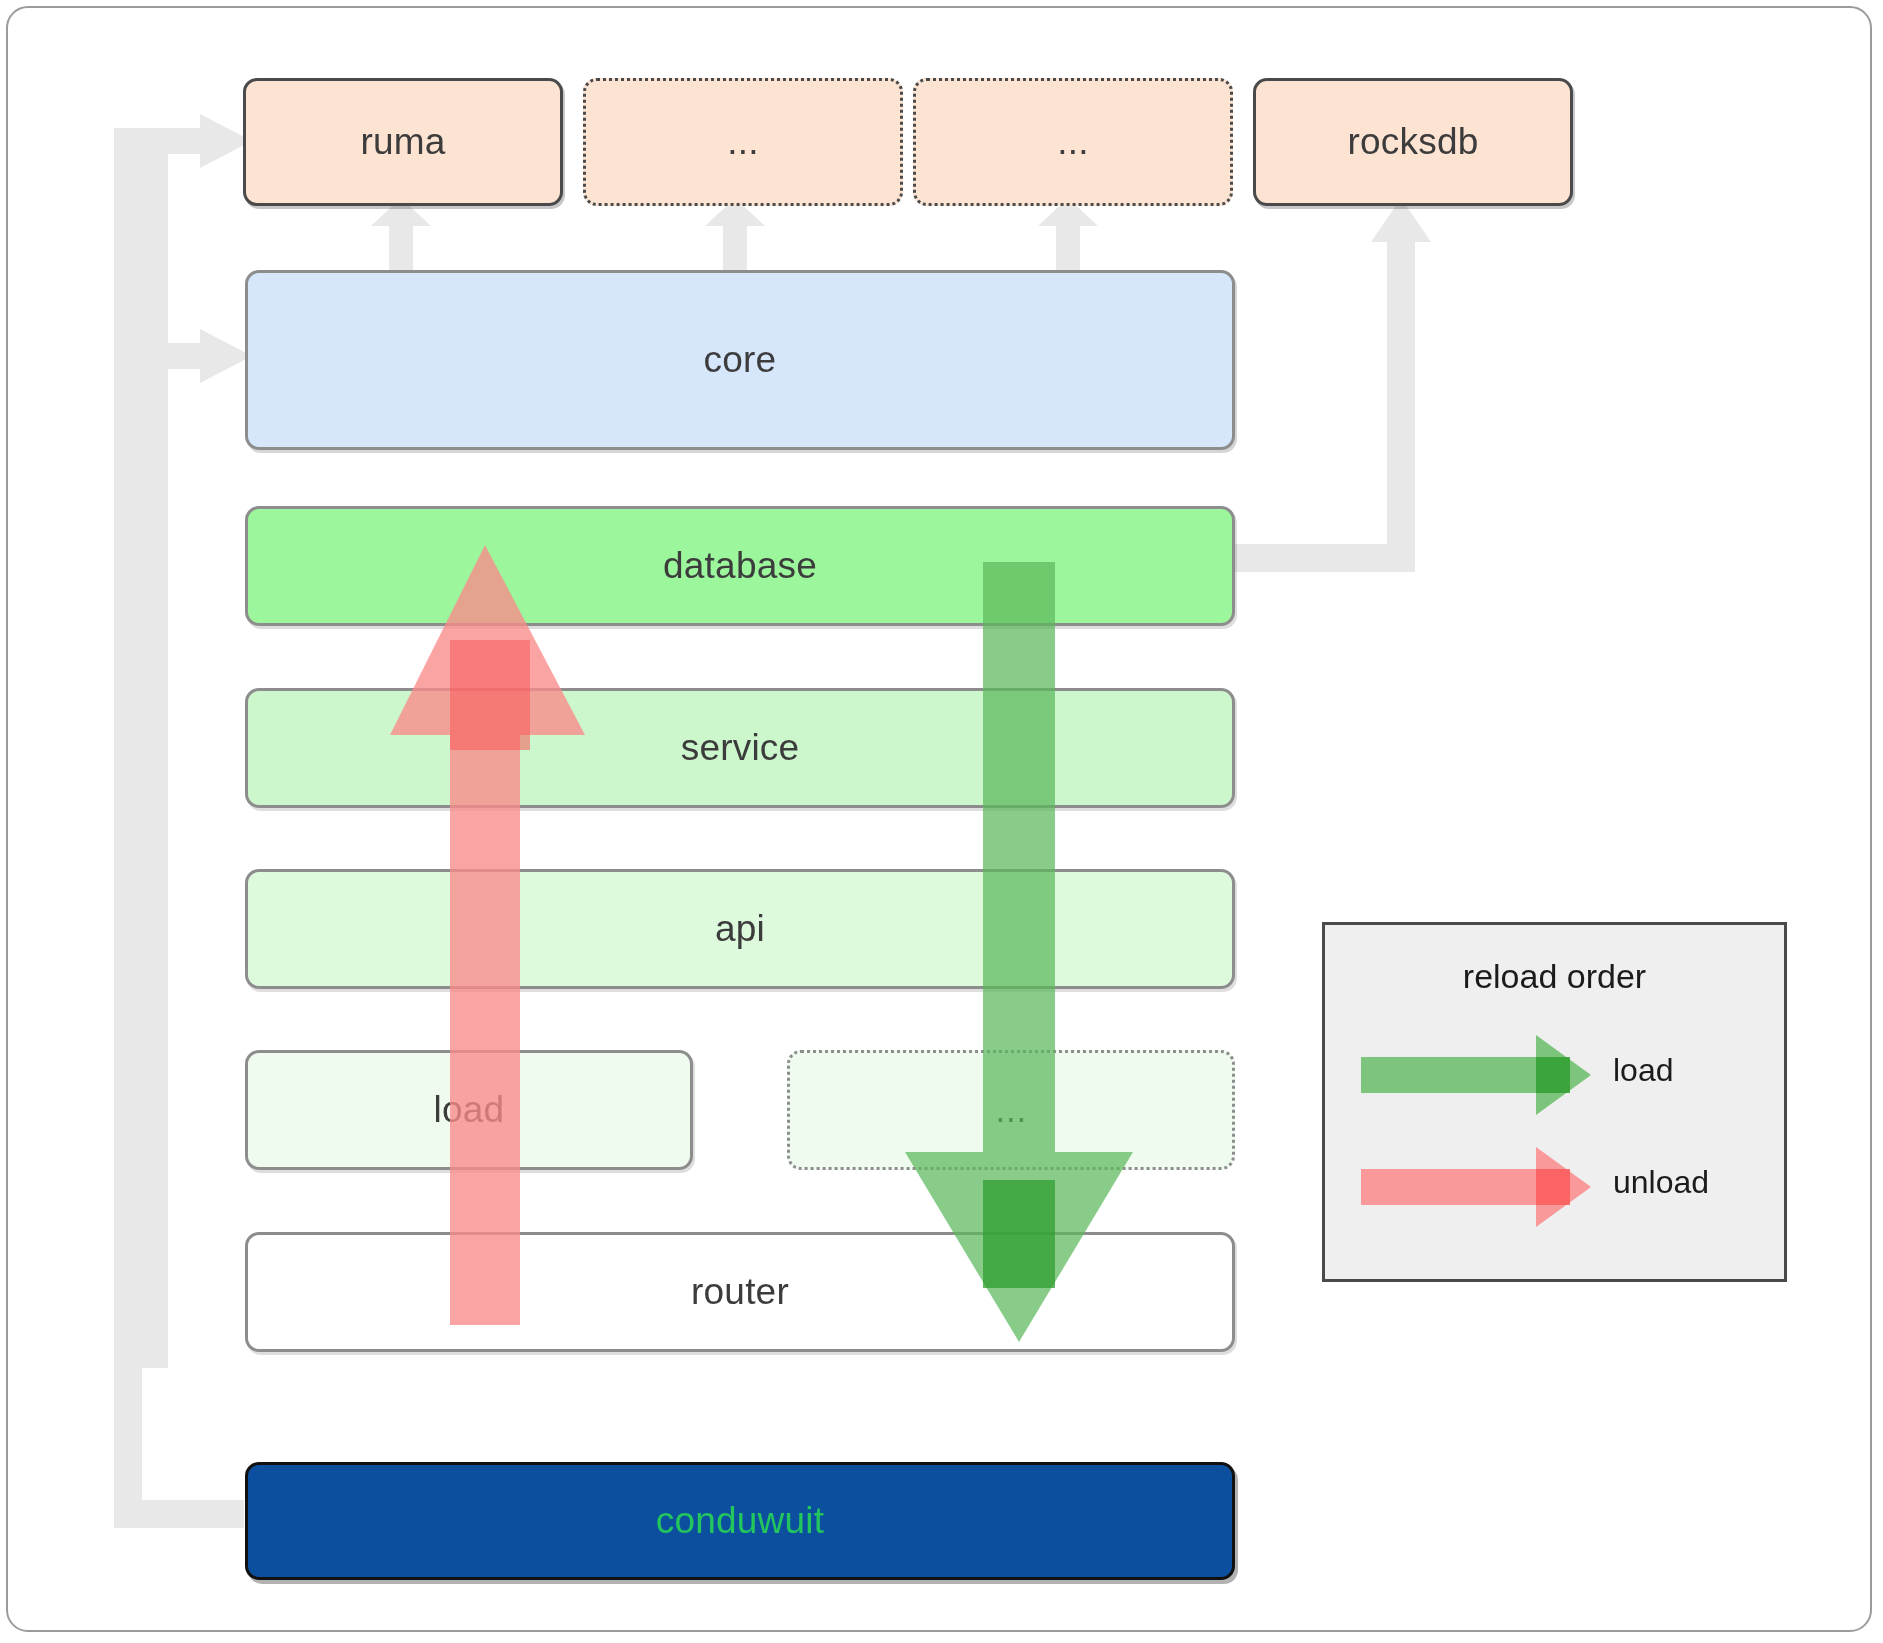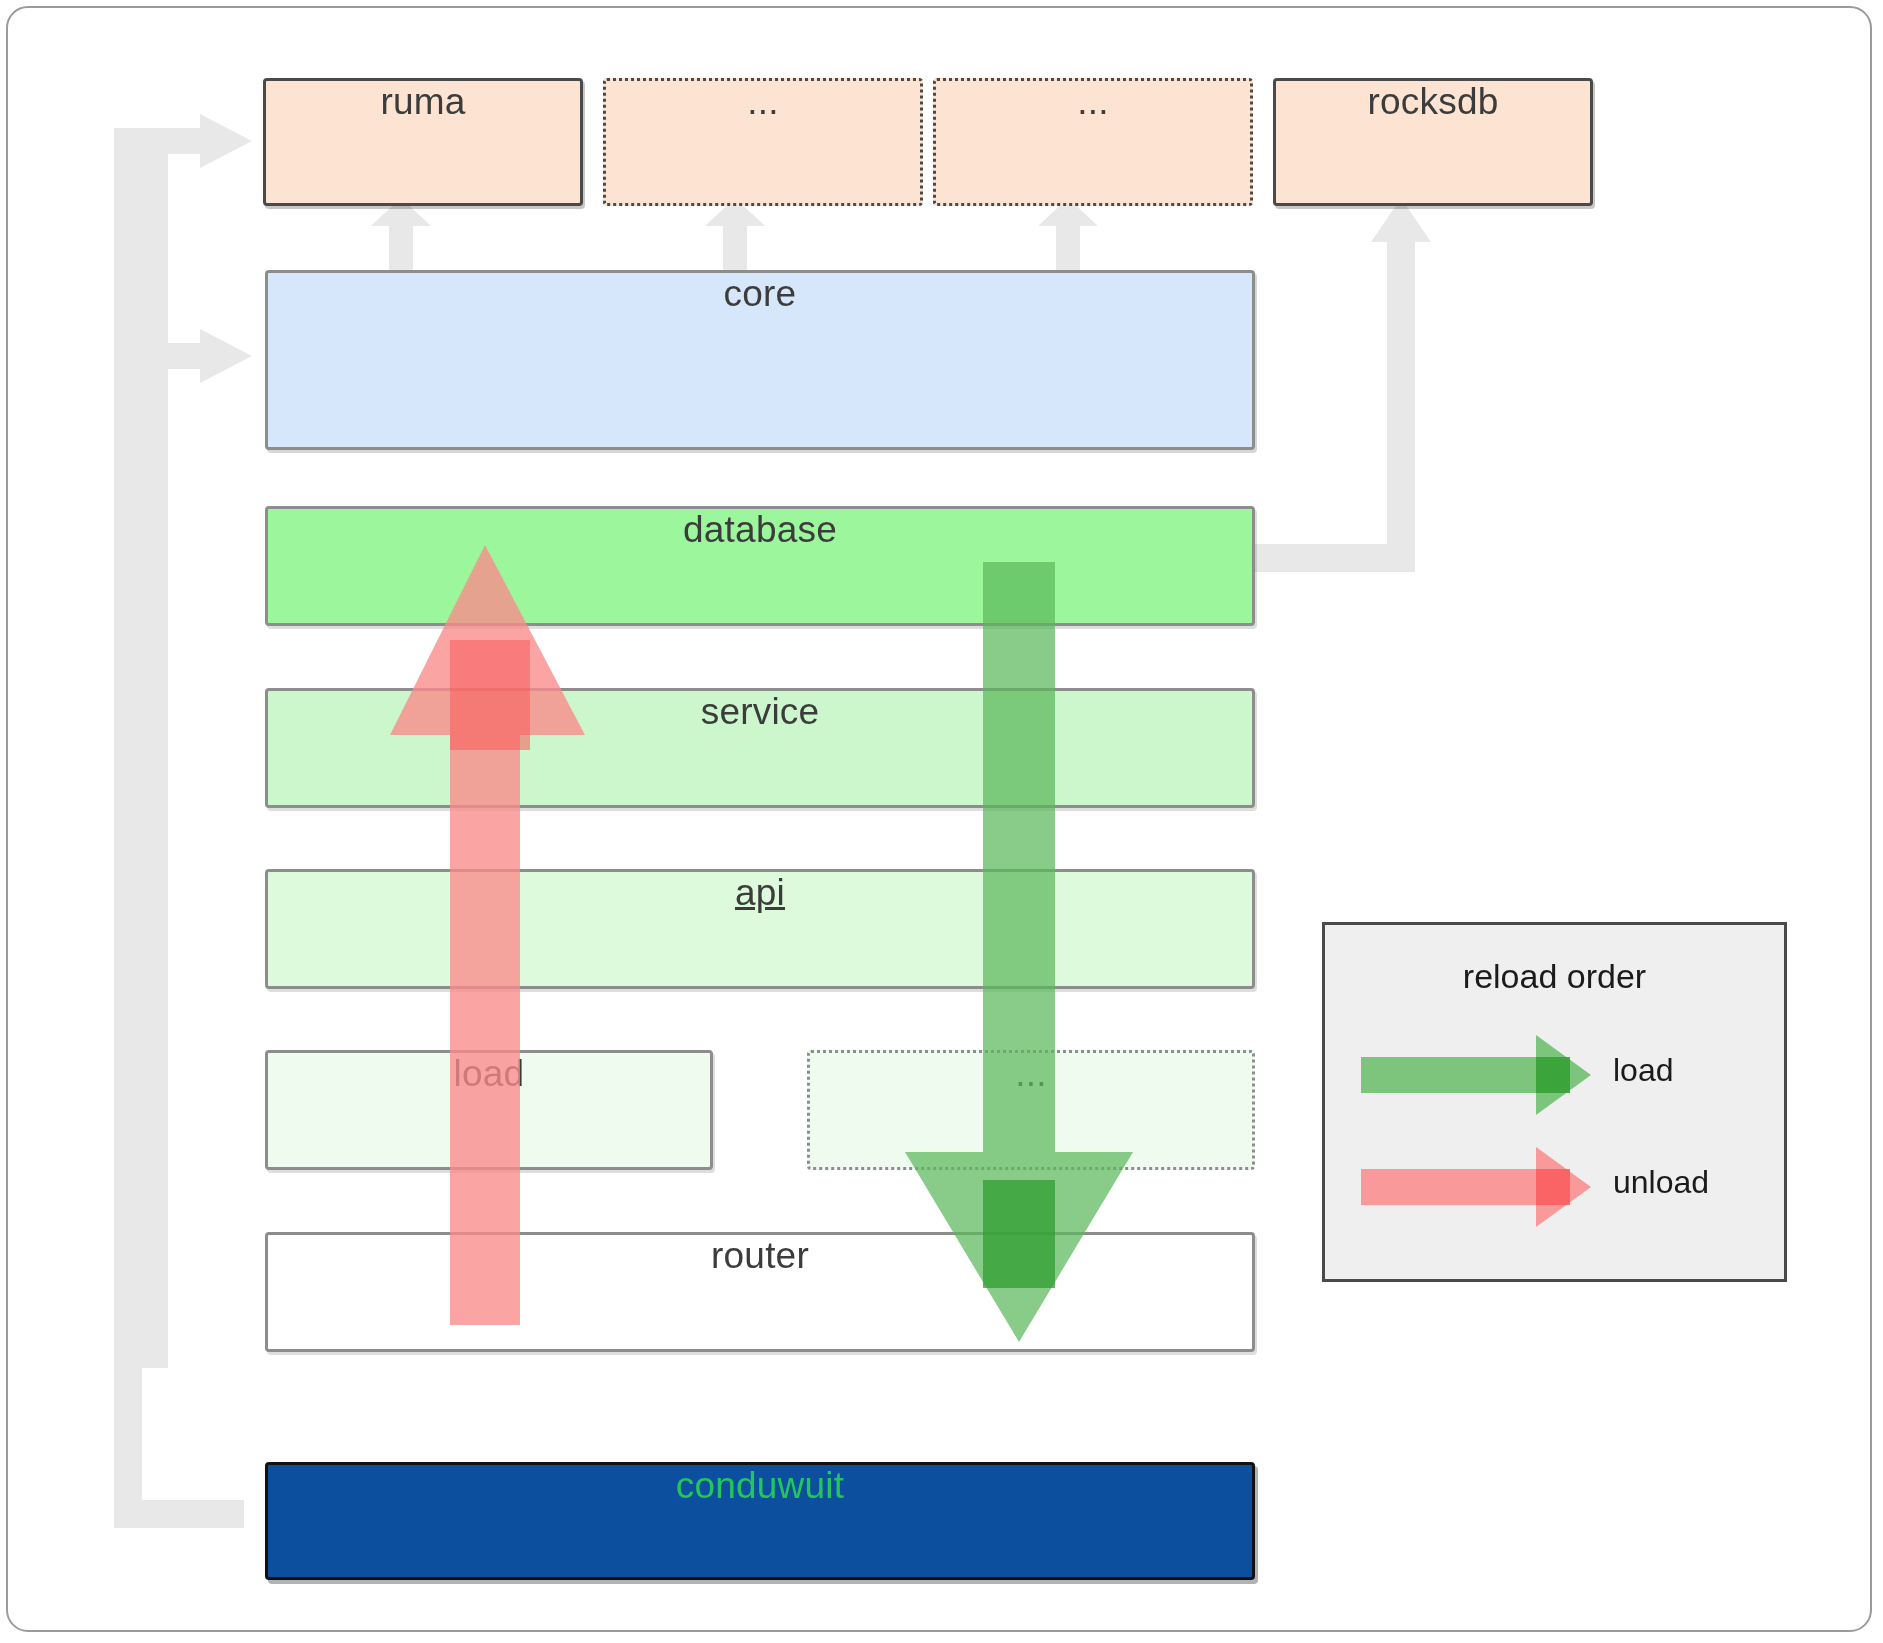--- a/index.html
+++ b/index.html
@@ -24,26 +24,26 @@
     border: 2px solid #9b9b9b;
     border-radius: 22px;
     background: #ffffff;
     box-sizing: border-box;
   }
   
   .node {
     position: absolute;
     box-sizing: border-box;
     display: flex;
+    align-items: center;
     justify-content: center;
-    border-radius: 4px;
+    border-radius: 14px;
     font-size: 37px;
     color: #3c3c3c;
     letter-spacing: .2px;
-    margin-left: 20px;
   }
   .node.dep {
     background: #fde3d2;
     border: 3px solid #4a4a4a;
     box-shadow: 2px 3px 0 rgba(0,0,0,.22);
   }
   .node.dep-dotted {
     background: #fde3d2;
     border: 3px dotted #4a4a4a;
     box-shadow: none;
@@ -149,21 +149,21 @@
   <div class="node dep" style="left:1253px; top:78px; width:320px; height:128px;">
     <span class="node-label">rocksdb</span>
   </div>
 
   <div class="node lay" style="left:245px; top:688px; width:990px; height:120px; background:#ccf7cc;">
     <span class="node-label">service</span>
   </div>
   <div class="node lay" style="left:245px; top:506px; width:990px; height:120px; background:#9cf79c;">
     <span class="node-label">database</span>
   </div>
-  <div class="node lay" style="left:245px; top:869px; width:990px; height:120px; background:#ddfadd;text-decoration:underline;">
+  <div class="node lay" style="left:245px; top:869px; width:990px; height:120px; background:#ddfadd;">
     <span class="node-label">api</span>
   </div>
   <div class="node lay" style="left:245px; top:1050px; width:448px; height:120px; background:#effbef;">
     <span class="node-label">load</span>
   </div>
   <div class="node lay-dotted" style="left:787px; top:1050px; width:448px; height:120px; background:#effbef;">
     <span class="node-label">...</span>
   </div>
   <div class="node lay" style="left:245px; top:1232px; width:990px; height:120px; background:#ffffff;">
     <span class="node-label">router</span>

